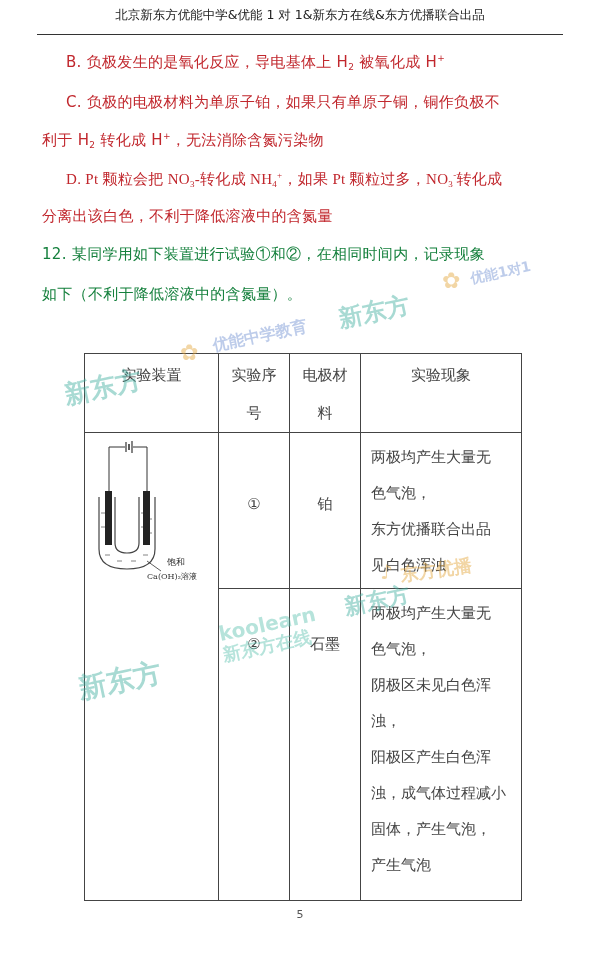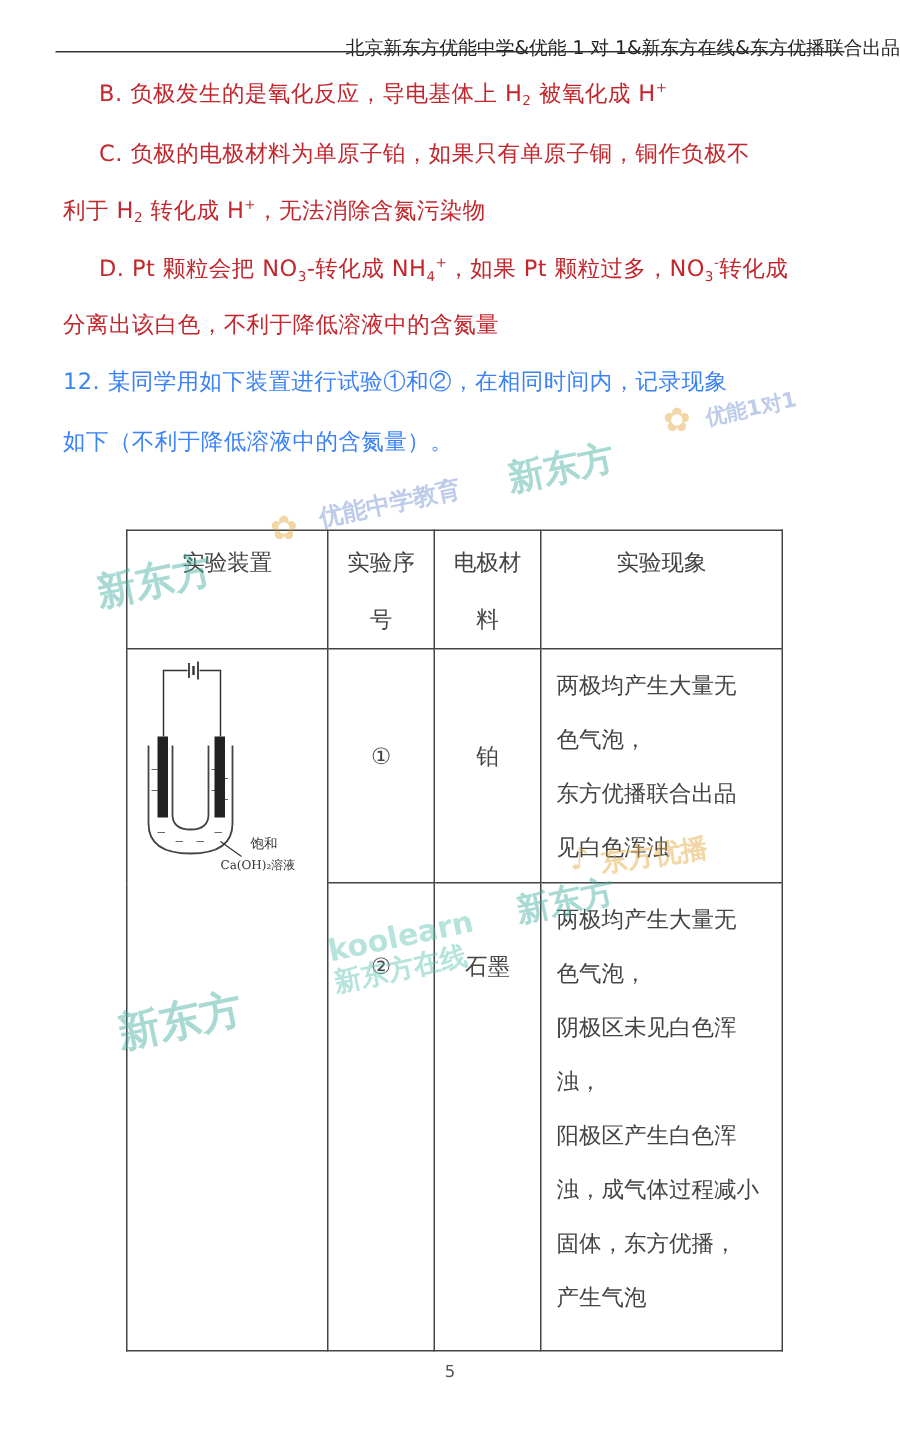--- a/index.html
+++ b/index.html
@@ -1,28 +1,28 @@
 <!DOCTYPE html>
 <html><head>
 <meta charset="utf-8">
 <style>
   html, body { margin: 0; padding: 0; background: #ffffff; }
   body { width: 600px; height: 953px; position: relative; overflow: hidden;
          font-family: "DejaVu Serif", "Liberation Serif", serif; color: #333; }
   .header { position: absolute; left: 0; top: 0; width: 600px; height: 36px; }
-  .header-title { position: absolute; left: 0; width: 600px; top: 24px; text-align: right;
+  .header-title { position: absolute; left: 0; width: 600px; top: 7px; text-align: center;
                   font-family: "DejaVu Sans", "Liberation Sans", sans-serif; font-size: 12.5px; color: #222; }
   .header-rule { position: absolute; left: 37px; width: 526px; top: 34px; height: 1px; background: #333; }
 
   .red { color: #c1272d; font-family: "DejaVu Sans", "Liberation Sans", sans-serif; }
   .line { position: absolute; font-size: 15px; white-space: nowrap; letter-spacing: 0.3px; }
   sub, sup { font-size: 9px; }
   sub { vertical-align: -3px; } sup { vertical-align: 6px; }
 
-  .q12 { font-family: "DejaVu Serif", "Liberation Serif", serif; color: #3b82f6; text-align: center; }
+  .q12 { font-family: "DejaVu Serif", "Liberation Serif", serif; color: #15803d; text-align: center; }
   .q12 .num { font-family: "DejaVu Sans", "Liberation Sans", sans-serif; }
 
   table.exp { position: absolute; left: 84px; top: 353px; border-collapse: collapse;
               font-size: 15px; color: #444; }
   table.exp td { border: 1.5px solid #444; vertical-align: top; padding: 0; }
   .h-cell { text-align: center; line-height: 38px; padding-top: 2px !important; }
   .obs { padding: 6px 4px 0 10px !important; line-height: 36px; }
   .obs div { white-space: nowrap; }
   .mid { text-align: center; }
 
@@ -51,21 +51,21 @@
 </div>
 
 <div class="line red" style="left:66px; top:93px;">
   <span>C.</span>
   <span>负极的电极材料为单原子铂，如果只有单原子铜，铜作负极不</span>
 </div>
 <div class="line red" style="left:42px; top:131px;">
   <span>利于 H</span><sub>2</sub><span> 转化成 H</span><sup>+</sup><span>，无法消除含氮污染物</span>
 </div>
 
-<div class="line red" style="left:66px; top:170px;">
+<div class="line red" style="left:66px; top:170px;font-family:Liberation Serif, serif;">
   <span>D.</span>
   <span>Pt 颗粒会把 NO</span><sub>3</sub><span>-转化成 NH</span><sub>4</sub><sup>+</sup><span>，如果 Pt 颗粒过多，NO</span><sub>3</sub><sup>-</sup><span>转化成</span>
 </div>
 <div class="line red" style="left:42px; top:207px;">分离出该白色，不利于降低溶液中的含氮量</div>
 
 <div class="line q12" style="left:42px; top:245px;">
   <span class="num">12.</span>
   <span>某同学用如下装置进行试验①和②，在相同时间内，记录现象</span>
 </div>
 <div class="line q12" style="left:42px; top:285px;">如下（不利于降低溶液中的含氮量）。</div>
@@ -134,21 +134,21 @@
   <tr style="height:312px;">
     <td class="mid" style="padding-top:46px !important;">②</td>
     <td class="mid" style="padding-top:46px !important;">石墨</td>
     <td class="obs">
       <div>两极均产生大量无</div>
       <div>色气泡，</div>
       <div>阴极区未见白色浑</div>
       <div>浊，</div>
       <div>阳极区产生白色浑</div>
       <div>浊，成气体过程减小</div>
-      <div>固体，东方优播，</div>
+      <div>固体，产生气泡，</div>
       <div>产生气泡</div>
     </td>
   </tr>
 </tbody>
   </table>
 
 <div class="wm wm-teal" style="left:338px; top:296px; font-size:24px; transform:rotate(-12deg);">新东方</div>
 <div class="wm wm-orange" style="left:442px; top:268px; font-size:22px;">✿</div>
 <div class="wm wm-blue" style="left:470px; top:264px; font-size:14px; transform:rotate(-12deg);">优能1对1</div>
 <div class="wm wm-orange" style="left:180px; top:340px; font-size:22px;">✿</div>

